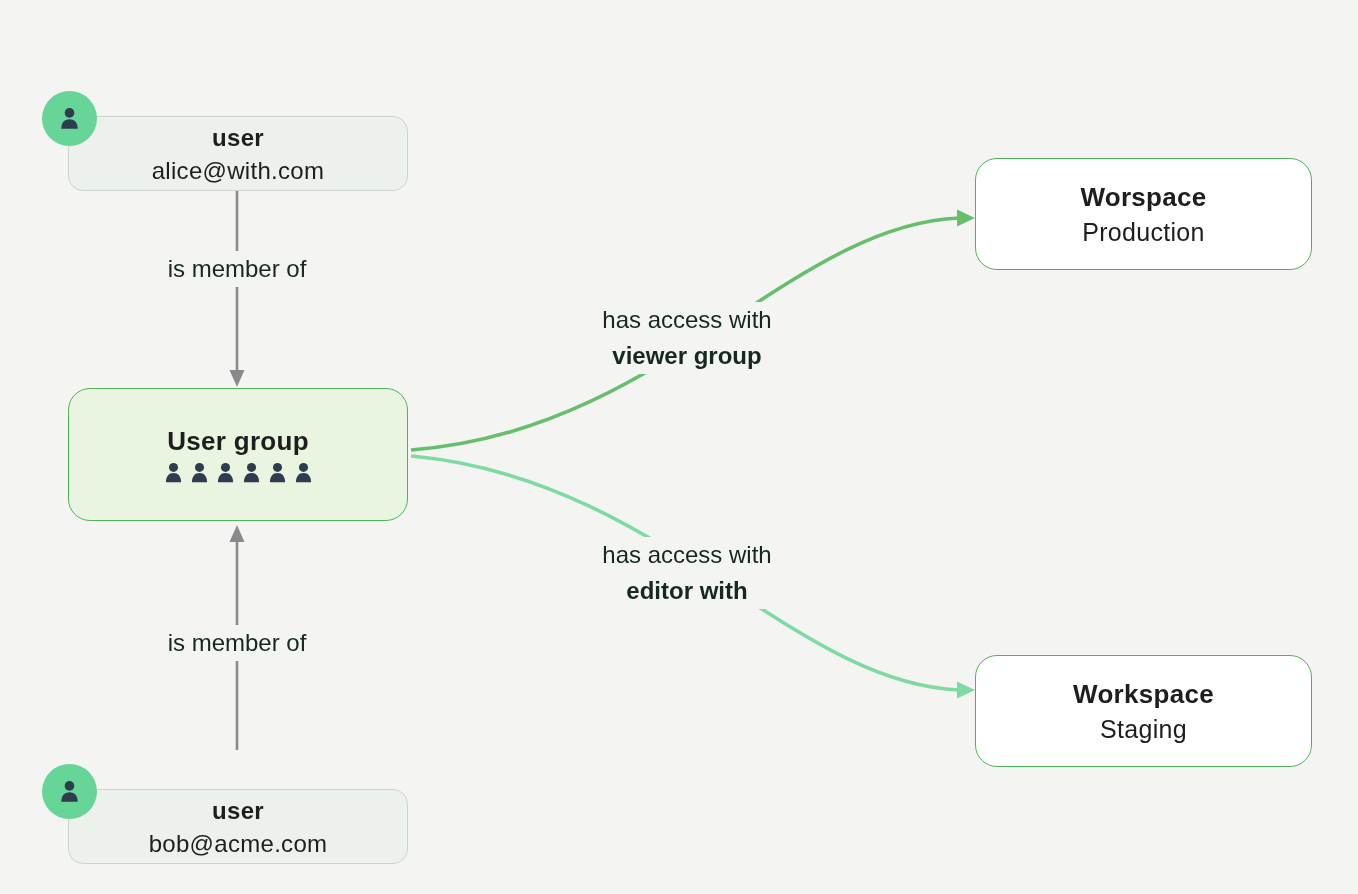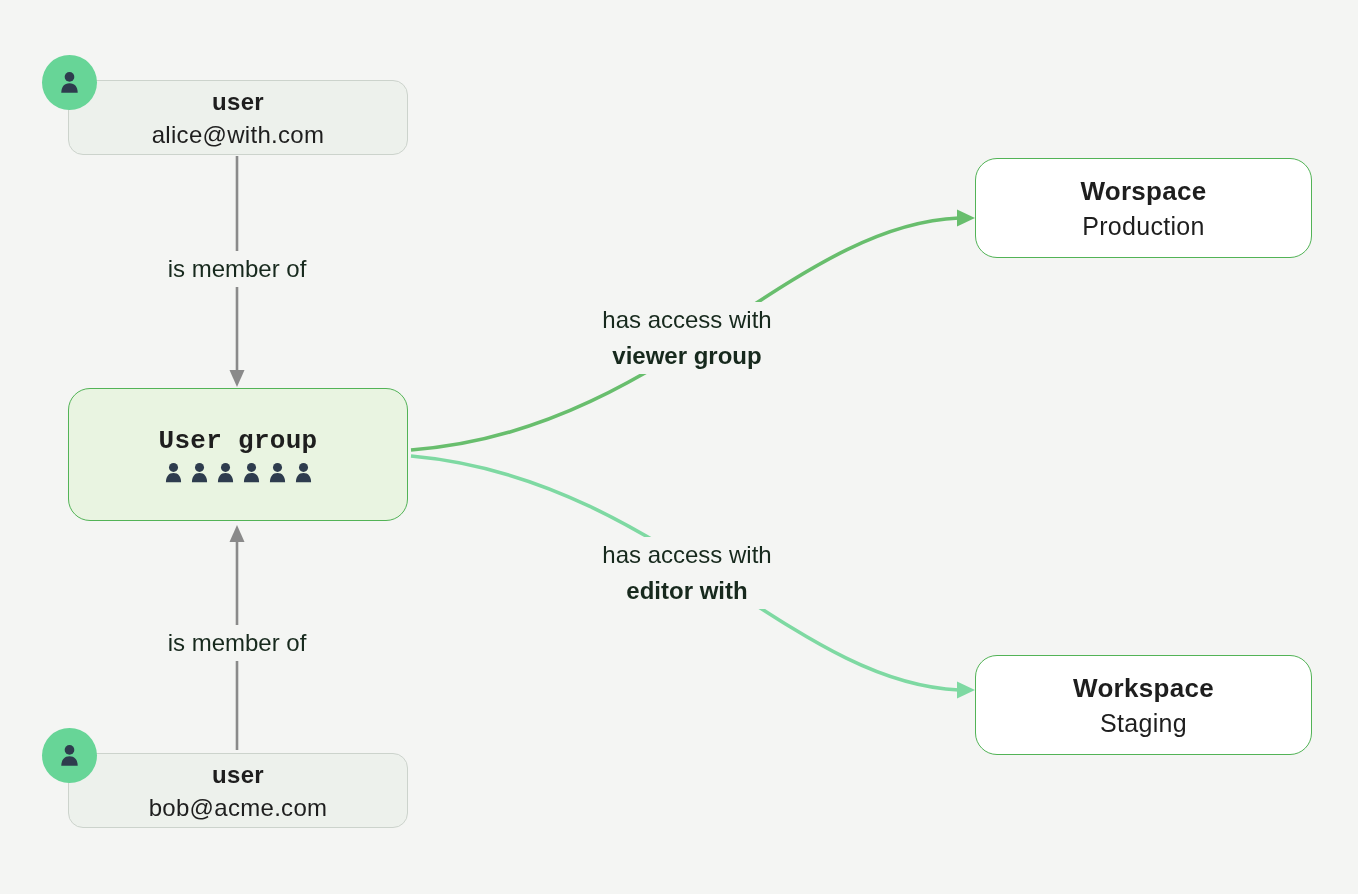--- a/index.html
+++ b/index.html
@@ -46,29 +46,30 @@
     align-items: center;
     justify-content: center;
     text-align: center;
     color: var(--node-text);
   }
   .node-user {
     width: 340px; height: 75px;
     background: var(--user-node-fill);
     border: 1px solid var(--user-node-border);
     border-radius: 15px;
+    margin-top: 36px;
   }
   .node-group {
     width: 340px; height: 133px;
     background: var(--group-node-fill);
     border: 1.6px solid var(--green-border);
     border-radius: 22px;
   }
   .node-workspace {
-    width: 337px; height: 100px;
+    width: 337px; height: 112px;
     background: var(--workspace-fill);
     border: 1.6px solid var(--green-border);
     border-radius: 22px;
   }
   .node-title { font-weight: 700; font-size: 24px; line-height: 33px; letter-spacing: 0.3px; }
   .node-subtitle { font-size: 24px; line-height: 33px; letter-spacing: 0.3px; }
   .node-workspace .node-title { font-size: 26px; line-height: 36px; }
   .node-workspace .node-subtitle { font-size: 25px; line-height: 34px; }
   .node-group .node-title { font-size: 26px; line-height: 34px; }
   .node-group .node-subtitle { font-size: 25px; line-height: 33px; }
@@ -136,21 +137,21 @@
     <div class="badge">
       <svg width="27" height="27" viewBox="0 0 24 24">
         <circle cx="12" cy="7" r="4.3"></circle>
         <path d="M12 12.6 C7.2 12.6 4.8 16 4.7 21 L19.3 21 C19.2 16 16.8 12.6 12 12.6 Z"></path>
       </svg>
     </div>
     <div class="node-title">user</div>
     <div class="node-subtitle">alice@with.com</div>
   </div>
 
-  <div class="node node-group" style="left:68px;top:388px;font-family:Liberation Mono, monospace;">
+  <div class="node node-group" style="left:68px;top:388px;">
     <div class="node-title">User group</div>
     <div class="members-row">
       <svg class="member" width="25" height="24" viewBox="0 0 26 24">
         <circle cx="13" cy="6.2" r="4.7"></circle>
         <path d="M13 12 C8 12 5.3 15.4 5.1 21.6 L20.9 21.6 C20.7 15.4 18 12 13 12 Z"></path>
       </svg>
     <svg class="member" width="25" height="24" viewBox="0 0 26 24">
         <circle cx="13" cy="6.2" r="4.7"></circle>
         <path d="M13 12 C8 12 5.3 15.4 5.1 21.6 L20.9 21.6 C20.7 15.4 18 12 13 12 Z"></path>
       </svg>

